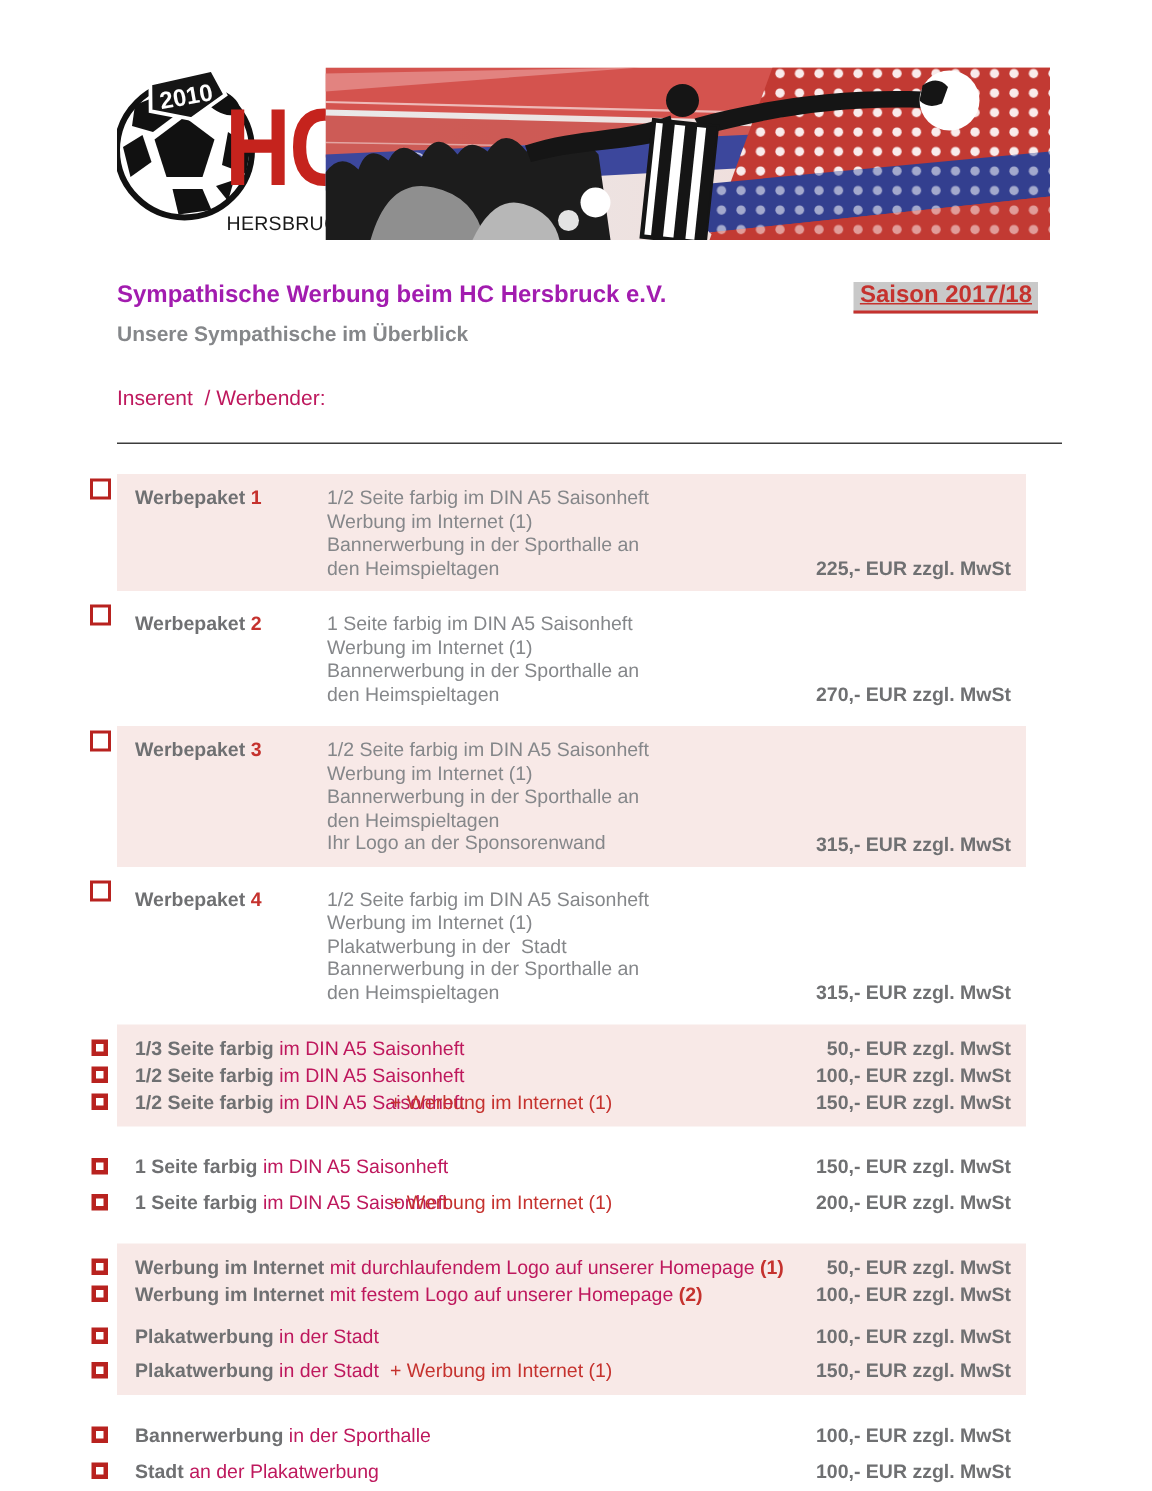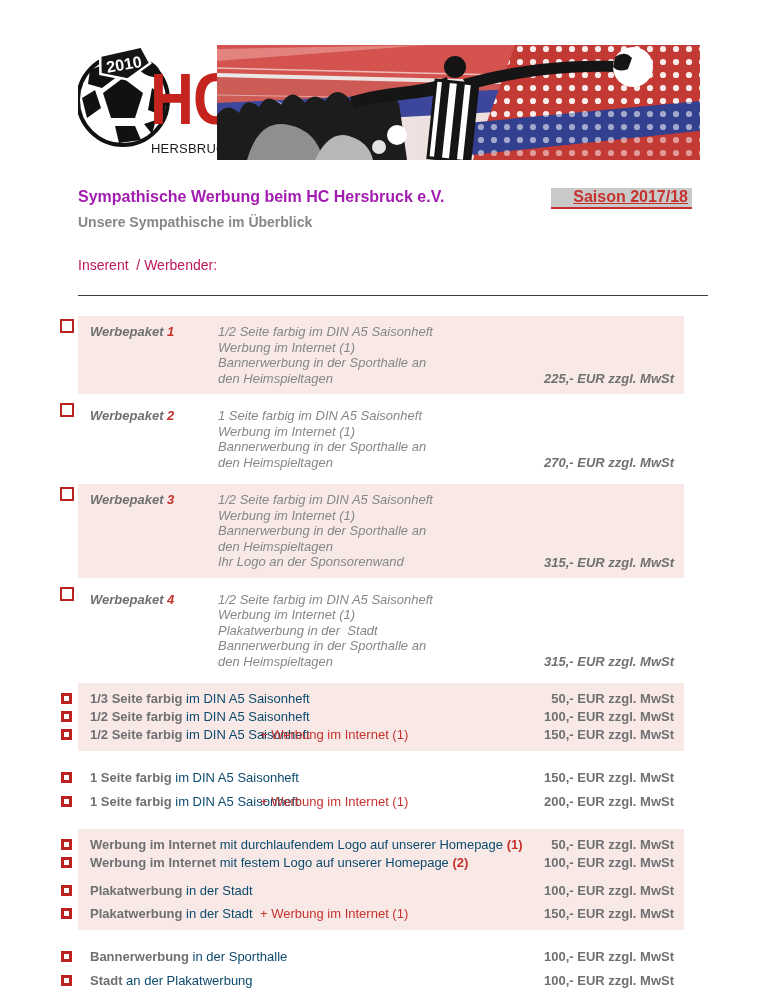--- a/index.html
+++ b/index.html
@@ -10,48 +10,48 @@
   .header{position:relative;height:172px;}
   .logo{position:absolute;left:78px;top:33px;width:170px;height:132px;}
   .logo svg.ball{position:absolute;left:0;top:15px;}
   .hc-text{position:absolute;left:72px;top:30px;font-size:62px;font-weight:bold;color:#c5231d;letter-spacing:-1px;transform:scale(0.98,1.18);transform-origin:left top;line-height:1;}
   .club-sub{position:absolute;left:73px;top:108px;font-size:13px;color:#1a1a1a;letter-spacing:0.2px;white-space:pre;}
   .banner{position:absolute;left:217px;top:45px;width:483px;height:115px;display:block;}
 
   
   .title-row{margin:16px 76px 0 78px;display:flex;justify-content:space-between;align-items:flex-start;}
   .doc-title{margin:0;font-size:16px;font-weight:bold;color:#a21caf;}
-  .season{font-size:16px;font-weight:bold;color:#c5322e;background:#c9c9c9;padding:0 4px 1px 22px;border-bottom:2px solid #c5322e;text-decoration:underline;}
+  .season{font-size:16px;font-weight:bold;color:#c5322e;background:#c9c9c9;padding:0 4px 1px 4px;border-bottom:2px solid #c5322e;text-decoration:underline;}
   .subtitle{margin:5px 76px 0 78px;font-size:14px;font-weight:bold;color:#85878a;}
   .inserent{margin:27px 60px 0 78px;font-size:14px;color:#be185d;border-bottom:1.5px solid #3c3c3c;padding-bottom:22px;white-space:pre;}
 
   
   .cb{position:absolute;background:#fff;box-sizing:border-box;display:inline-block;}
   .cb-lg{width:14px;height:14px;border:2.5px solid #b8221f;left:-18px;top:3px;}
   .cb-sm{width:11px;height:11px;border:3px solid #b8221f;left:-17px;top:3px;}
 
   
   .pkg-area{margin-top:20px;}
-  .pkg-row{position:relative;margin:0 84px 6px 78px;font-style:italic;}
+  .pkg-row{position:relative;margin:0 84px 6px 78px;}
   .pkg-box{display:grid;grid-template-columns:128px 1fr auto;padding:8px 10px 8px 12px;font-size:13px;}
   .pkg-box.shaded{background:#f8e9e7;}
   .pkg-name{font-weight:bold;color:#6f7072;}
   .pkg-num{color:#c5322e;font-weight:bold;}
   .pkg-desc{color:#85878a;line-height:15.5px;}
   .pkg-desc div{white-space:pre-wrap;}
   .pkg-price{align-self:end;font-weight:bold;color:#6f7072;white-space:nowrap;}
 
   
   .group{position:relative;margin:0 84px 10px 78px;padding:7px 0;}
   .group.shaded{background:#f8e9e7;}
   .group.open{padding:2px 0;}
   .item-row{position:relative;padding:1px 10px 1px 12px;font-size:13px;line-height:16px;height:16px;}
   .group.open .item-row{margin:6px 0;}
   .item-bold{font-weight:bold;color:#6f7072;white-space:pre;}
-  .item-rest{color:#0c4a6e;white-space:pre;}
+  .item-rest{color:#be185d;white-space:pre;}
   .item-ref{color:#c5322e;font-weight:bold;white-space:pre;}
   .item-extra{position:absolute;left:182px;top:1px;color:#c5322e;white-space:nowrap;}
   .item-price{position:absolute;right:10px;top:1px;font-weight:bold;color:#6f7072;white-space:nowrap;}
   .group-gap{height:10px;}
 </style>
 </head>
 <body>
 
 <div class="page">
 

